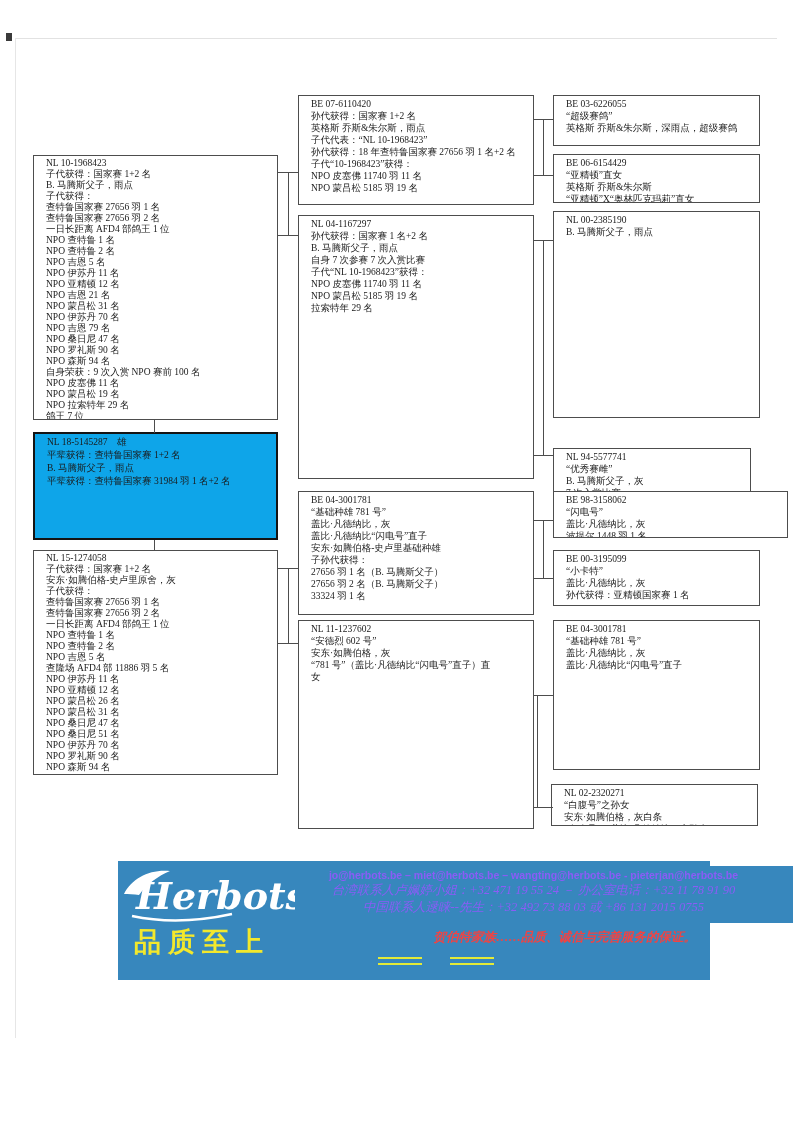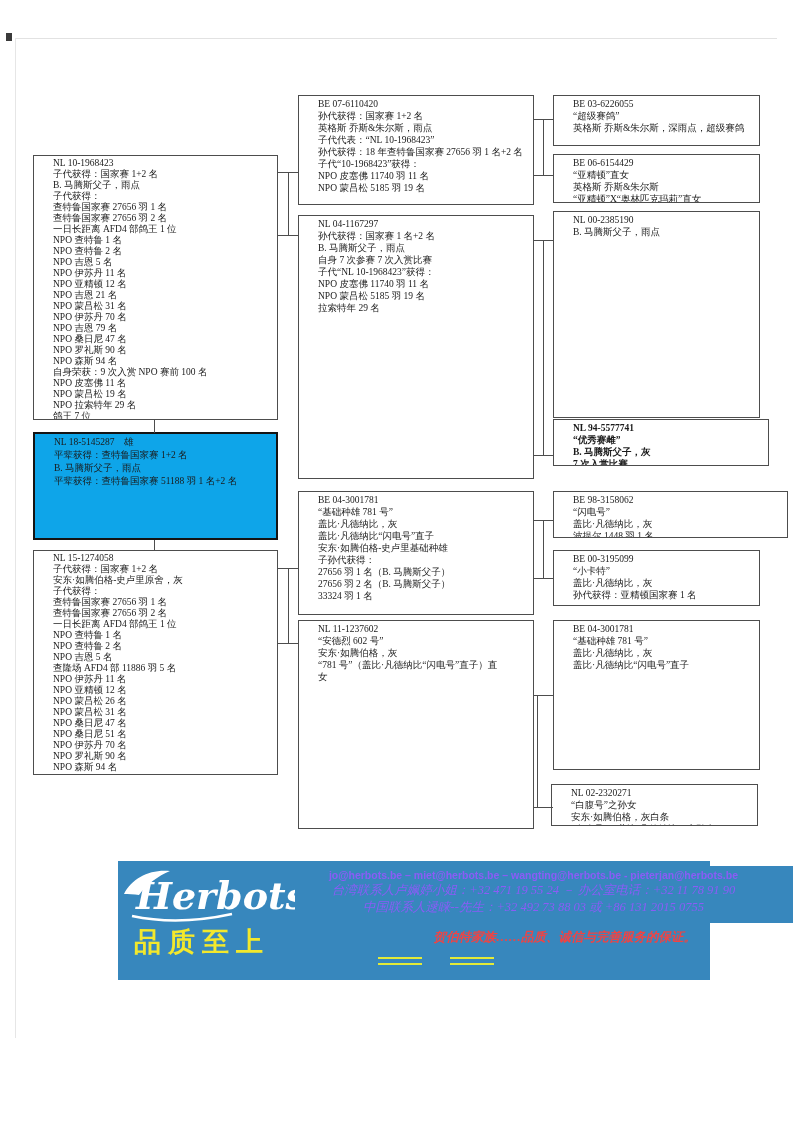--- a/index.html
+++ b/index.html
@@ -11,21 +11,21 @@
   .page { position:absolute; inset:0; background:#fff; }
 
   
   .artifact-mark { position:absolute; left:6px; top:33px; width:6px; height:8px; background:#3a3a3a; }
   .artifact-hline { position:absolute; left:15px; top:38px; width:762px; height:1px; background:#e2e2e2; }
   .artifact-vline { position:absolute; left:15px; top:38px; width:1px; height:1000px; background:#e6e6e6; }
 
   
   .pbox {
     position:absolute; border:1px solid #4d4d4d; background:#fff;
-    padding:2px 19px; overflow:hidden;
+    padding:2px 12px; overflow:hidden;
   }
   .pbox.highlight { border:2px solid #141414; background:#0ea5e9; }
   .pline { font-size:9.5px; color:#1a1a1a; white-space:pre; }
   .col-left  .pline { line-height:11px; }
   .col-mid   .pline, .col-right .pline { line-height:12px; }
   .pbox.highlight .pline { line-height:13px; }
   .connector { position:absolute; background:#4d4d4d; }
 
   
   .banner-main { position:absolute; left:118px; top:861px; width:592px; height:119px; background:#3787bd; }
@@ -95,21 +95,21 @@
         <div class="pline">自身荣获：9 次入赏 NPO 赛前 100 名</div>
         <div class="pline">NPO 皮塞佛 11 名</div>
         <div class="pline">NPO 蒙吕松 19 名</div>
         <div class="pline">NPO 拉索特年 29 名</div>
         <div class="pline">鸽王 7 位</div>
       </div>
       <div class="pbox col-left highlight" style="left: 33px; top: 432px; width: 245px; height: 108px;">
         <div class="pline">NL 18-5145287    雄</div>
         <div class="pline">平辈获得：查特鲁国家赛 1+2 名</div>
         <div class="pline">B. 马腾斯父子，雨点</div>
-        <div class="pline">平辈获得：查特鲁国家赛 51188 羽 1 名+2 名</div>
+        <div class="pline">平辈获得：查特鲁国家赛 31984 羽 1 名+2 名</div>
       </div>
       <div class="pbox col-left" style="left: 33px; top: 550px; width: 245px; height: 225px;">
         <div class="pline">NL 15-1274058</div>
         <div class="pline">子代获得：国家赛 1+2 名</div>
         <div class="pline">安东·如腾伯格-史卢里原舍，灰</div>
         <div class="pline">子代获得：</div>
         <div class="pline">查特鲁国家赛 27656 羽 1 名</div>
         <div class="pline">查特鲁国家赛 27656 羽 2 名</div>
         <div class="pline">一日长距离 AFD4 部鸽王 1 位</div>
         <div class="pline">NPO 查特鲁 1 名</div>
@@ -172,21 +172,21 @@
       <div class="pbox col-right" style="left: 553px; top: 154px; width: 207px; height: 49px;">
         <div class="pline">BE 06-6154429</div>
         <div class="pline">“亚精顿”直女</div>
         <div class="pline">英格斯 乔斯&amp;朱尔斯</div>
         <div class="pline">“亚精顿”X“奥林匹克玛莉”直女</div>
       </div>
       <div class="pbox col-right" style="left: 553px; top: 211px; width: 207px; height: 207px;">
         <div class="pline">NL 00-2385190</div>
         <div class="pline">B. 马腾斯父子，雨点</div>
       </div>
-      <div class="pbox col-right" style="left: 553px; top: 419px; width: 216px; height: 47px; font-weight: bold;">
+      <div class="pbox col-right" style="left: 553px; top: 448px; width: 198px; height: 47px;">
         <div class="pline">NL 94-5577741</div>
         <div class="pline">“优秀赛雌”</div>
         <div class="pline">B. 马腾斯父子，灰</div>
         <div class="pline">7 次入赏比赛</div>
       </div>
       <div class="pbox col-right" style="left: 553px; top: 491px; width: 235px; height: 47px;">
         <div class="pline">BE 98-3158062</div>
         <div class="pline">“闪电号”</div>
         <div class="pline">盖比·凡德纳比，灰</div>
         <div class="pline">波提尔 1448 羽 1 名</div>

